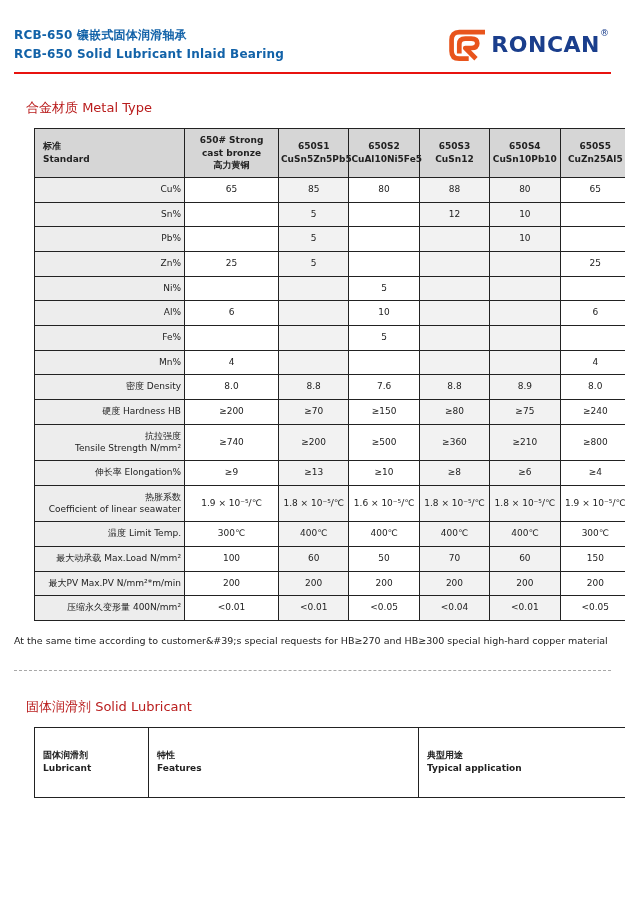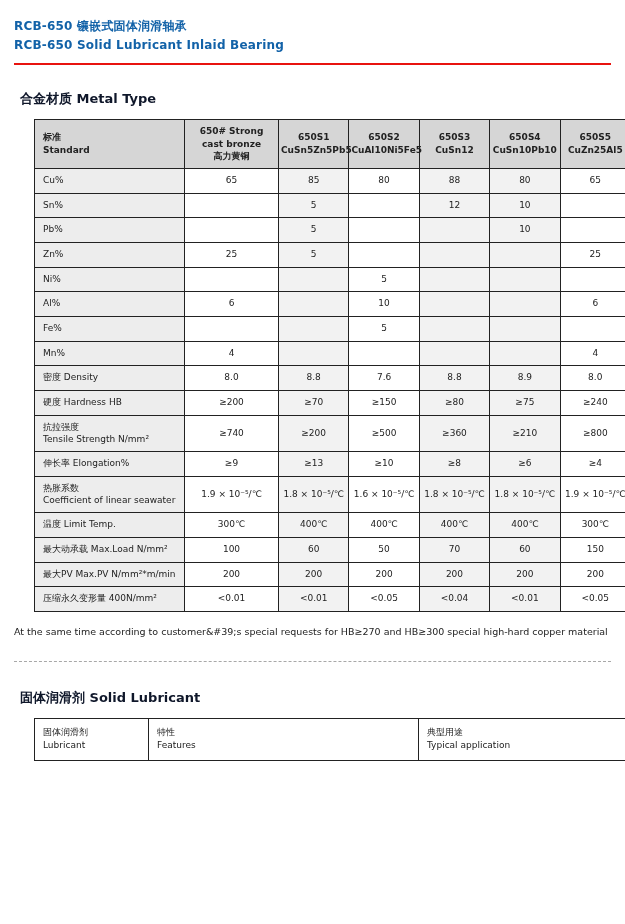--- a/index.html
+++ b/index.html
@@ -4,67 +4,75 @@
 <style>
   html,body { margin:0; padding:0; background:#ffffff; }
   body {
     width:625px; height:924px;
     font-family:"DejaVu Sans","Liberation Sans",sans-serif;
     color:#222;
   }
   .page { position:relative; width:625px; height:924px; box-sizing:border-box; padding:14px; overflow:hidden; }
 
   
-  .doc-header { display:flex; justify-content:space-between; align-items:flex-start; margin-top:3px; }
+  .doc-header { display:flex; justify-content:space-between; align-items:flex-start; margin-top:12px; }
   .title-zh, .title-en { color:#1262a8; font-weight:bold; font-size:12px; line-height:1.55; letter-spacing:0.2px; }
   .logo { display:flex; align-items:center; margin-top:1px; margin-right:2px; }
   .logo-icon { width:40px; height:36px; margin-right:4px; }
   .brand { color:#1a3e8c; font-size:22px; font-weight:bold; letter-spacing:0.5px; line-height:1; }
   .reg { color:#1a3e8c; font-size:9px; align-self:flex-start; margin-top:1px; }
   .red-rule { height:2px; background:#e8130f; margin-top:9px; }
 
   
-  .section-title { font-size:13px; font-weight:bold; color:#0f172a; margin:25px 0 11px 6px; }
+  .section-title { font-size:13px; font-weight:normal; color:#b91c1c; margin:25px 0 11px 12px; }
 
   
   table { border-collapse:collapse; width:597px; table-layout:fixed;margin-left:20px; }
   th, td { border:1px solid #222; font-size:9px; color:#222; white-space:pre-line; box-sizing:border-box; }
 
   
   .metal-table th { background:#d6d6d6; font-weight:bold; text-align:center; padding:5px 2px; line-height:1.4; }
   .metal-table th:nth-child(1) { width:150px; text-align:left; padding-left:8px; }
   .metal-table th:nth-child(2) { width:94px; }
   .metal-table td { padding:6px 3px; text-align:center; line-height:1.3; }
-  .metal-table td:nth-child(1) { text-align:left; padding-left:8px; background:#ededed; }
+  .metal-table td:nth-child(1) { text-align:right; padding-left:8px; background:#ededed; }
   .metal-table td:nth-child(3),
   .metal-table td:nth-child(5),
   .metal-table td:nth-child(6) { background:#f2f2f2; }
 
   
   .note { font-size:9.5px; color:#222; margin:12px 0 0 0; line-height:1.65; }
   .note + .note { margin-top:4px;text-decoration:underline; }
 
   .dashed-rule { border-top:1px dashed #a8a8a8; margin-top:21px; }
   .section-title.second { margin-top:27px; }
 
   
-  .lub-table th { background:#ffffff; font-weight:normal; text-align:left; padding:7px 8px; line-height:1.5; }
+  .lub-table th { background:#ffffff; font-weight:bold; text-align:left; padding:21px 8px; line-height:1.5; }
   .lub-table th:nth-child(1) { width:114px; }
   .lub-table th:nth-child(2) { width:270px; }
   .lub-table td { padding:6px 8px; text-align:left; vertical-align:middle; line-height:1.5; }
 </style>
 </head>
 <body>
 
 <div class="page">
 
   <div class="doc-header">
     <div class="titles">
       <div class="title-zh">RCB-650 镶嵌式固体润滑轴承</div>
       <div class="title-en">RCB-650 Solid Lubricant Inlaid Bearing</div>
+    </div>
+    <div class="logo">
+      <svg class="logo-icon" viewBox="0 0 46 42" aria-hidden="true">
+        <path d="M44 6 H14 Q5 6 5 15 V28 Q5 37 14 37 H25" fill="none" stroke="#e8541c" stroke-width="5.5" stroke-linejoin="round"></path>
+        <path d="M14 31 V20 Q14 13.5 21 13.5 H28 Q35 13.5 35 19 Q35 24.5 28 24.5 H21 L33.5 37" fill="none" stroke="#e8541c" stroke-width="5.5" stroke-linejoin="round"></path>
+      </svg>
+      <span class="brand">RONCAN</span>
+      <span class="reg">®</span>
     </div>
   </div>
 
   <div class="red-rule"></div>
 
   <h2 class="section-title">合金材质 Metal Type</h2>
 
   <table class="metal-table">
     <thead>
         <tr>

